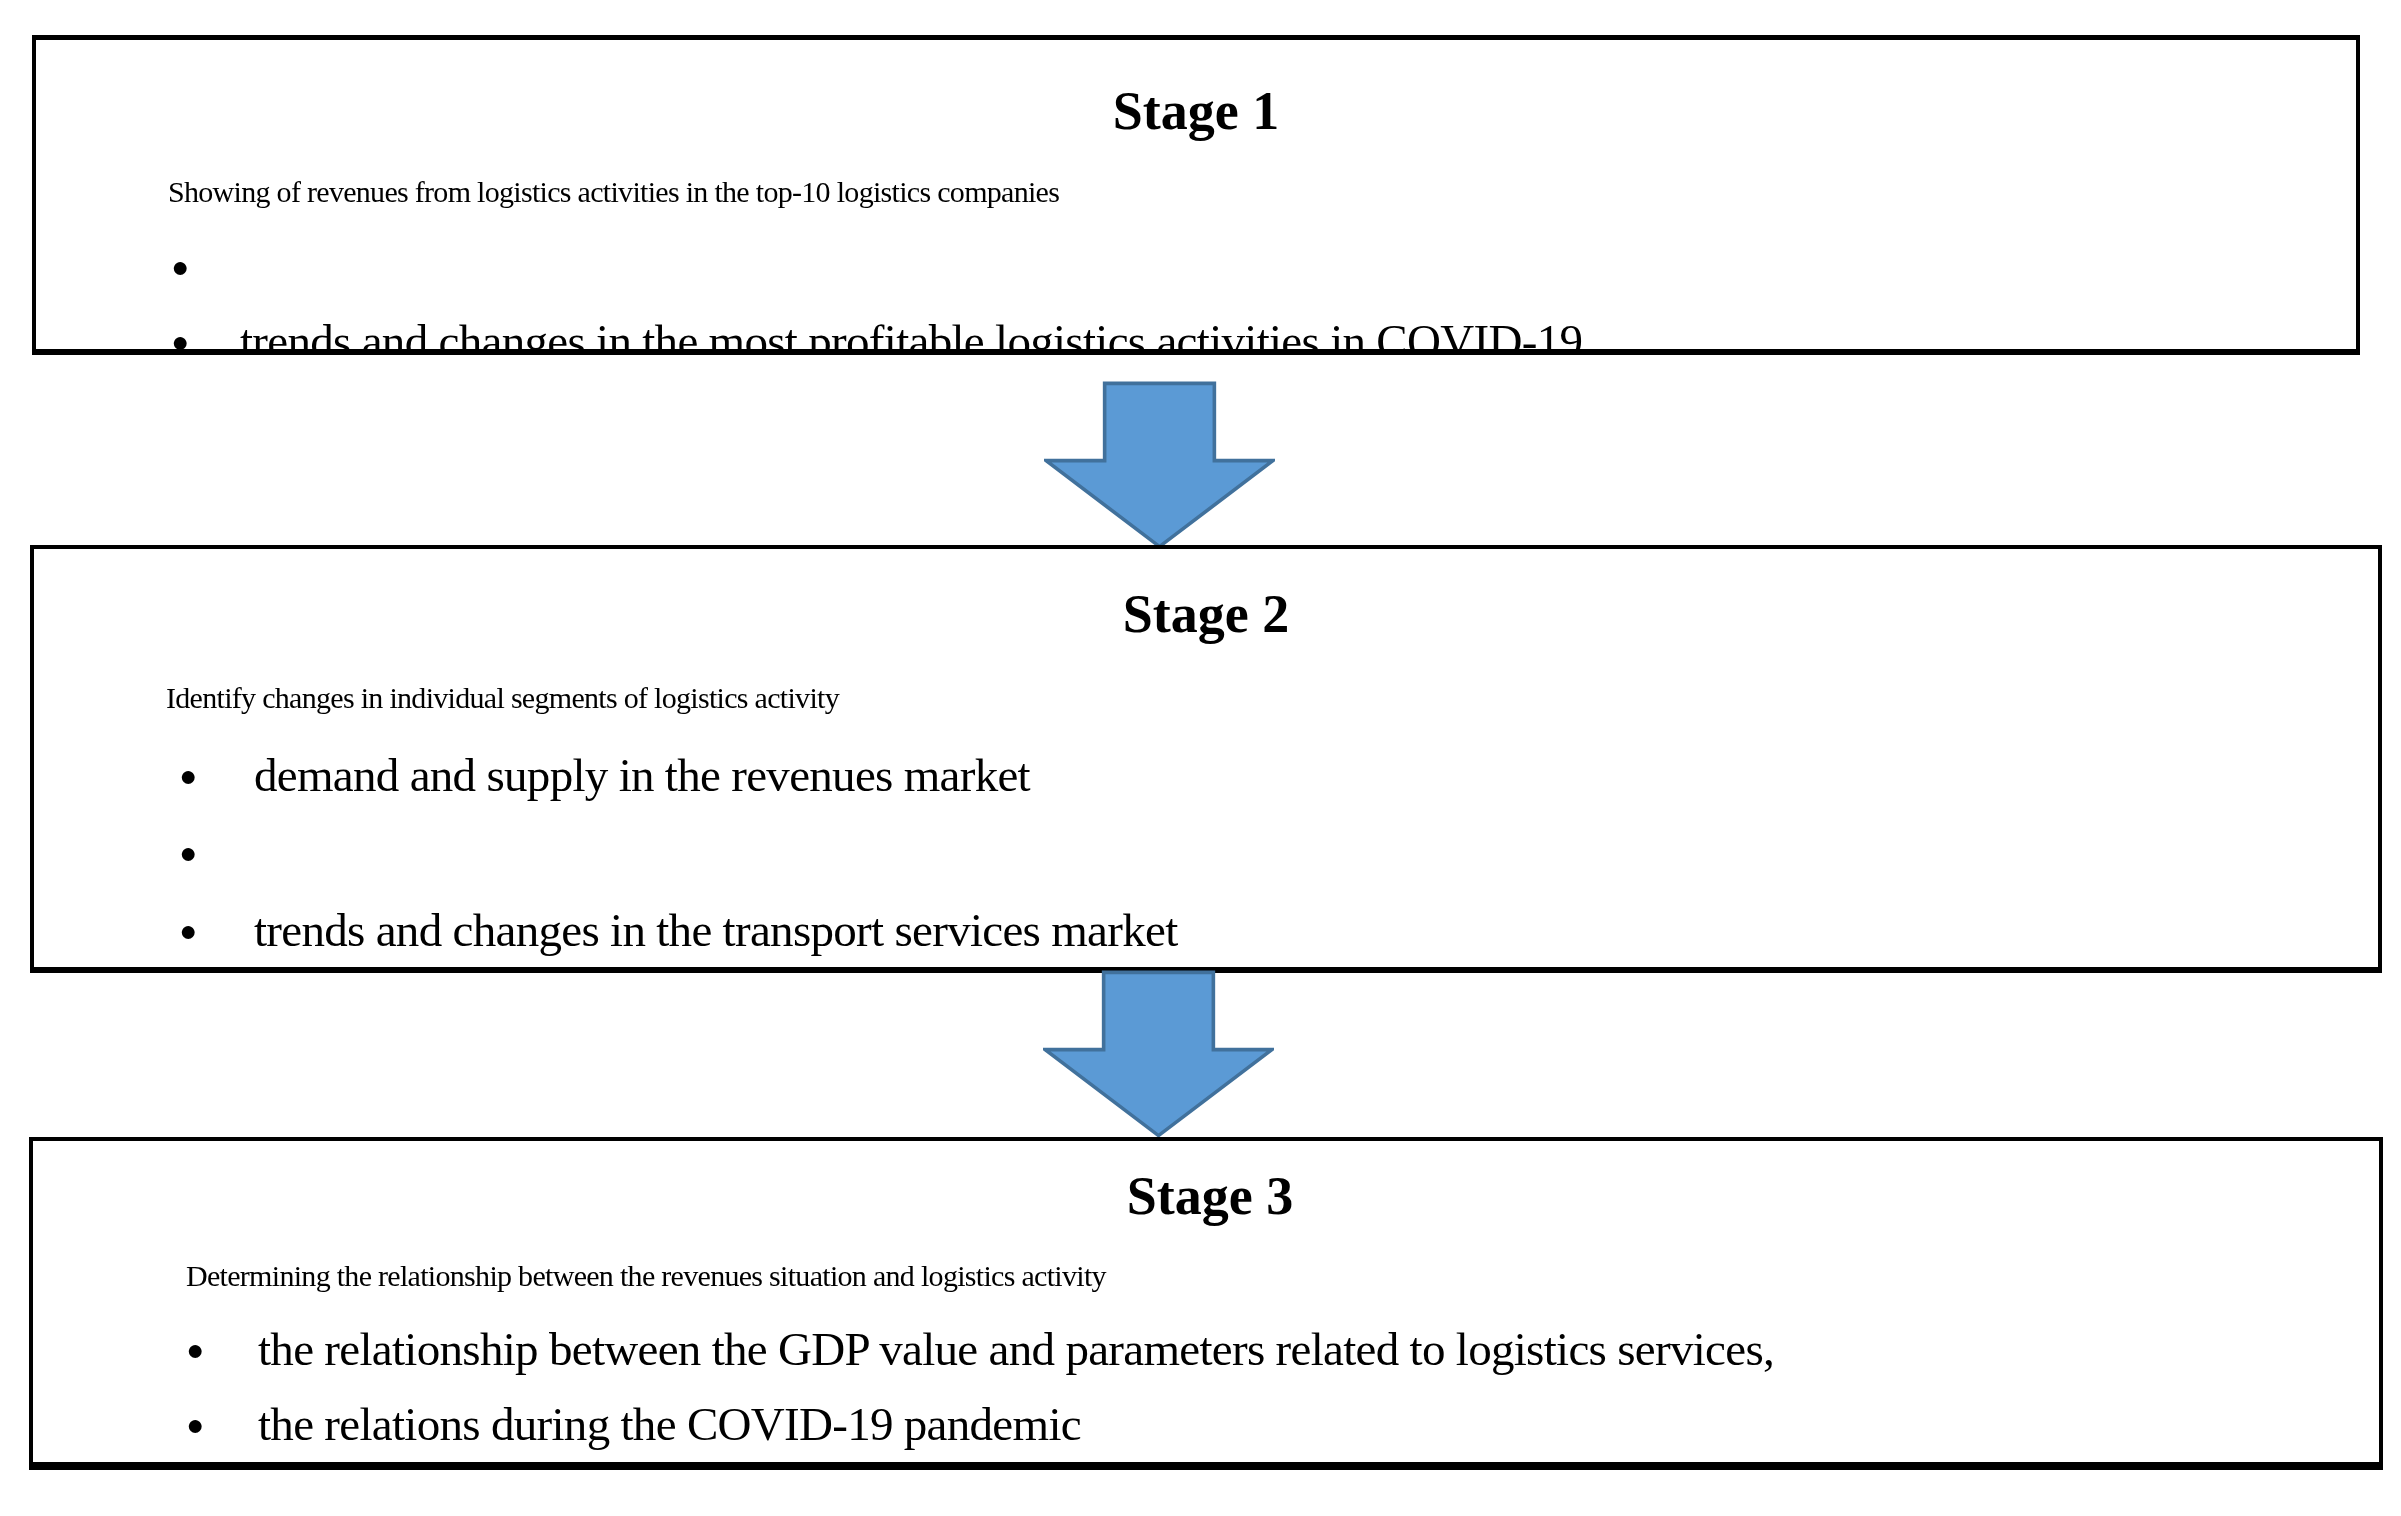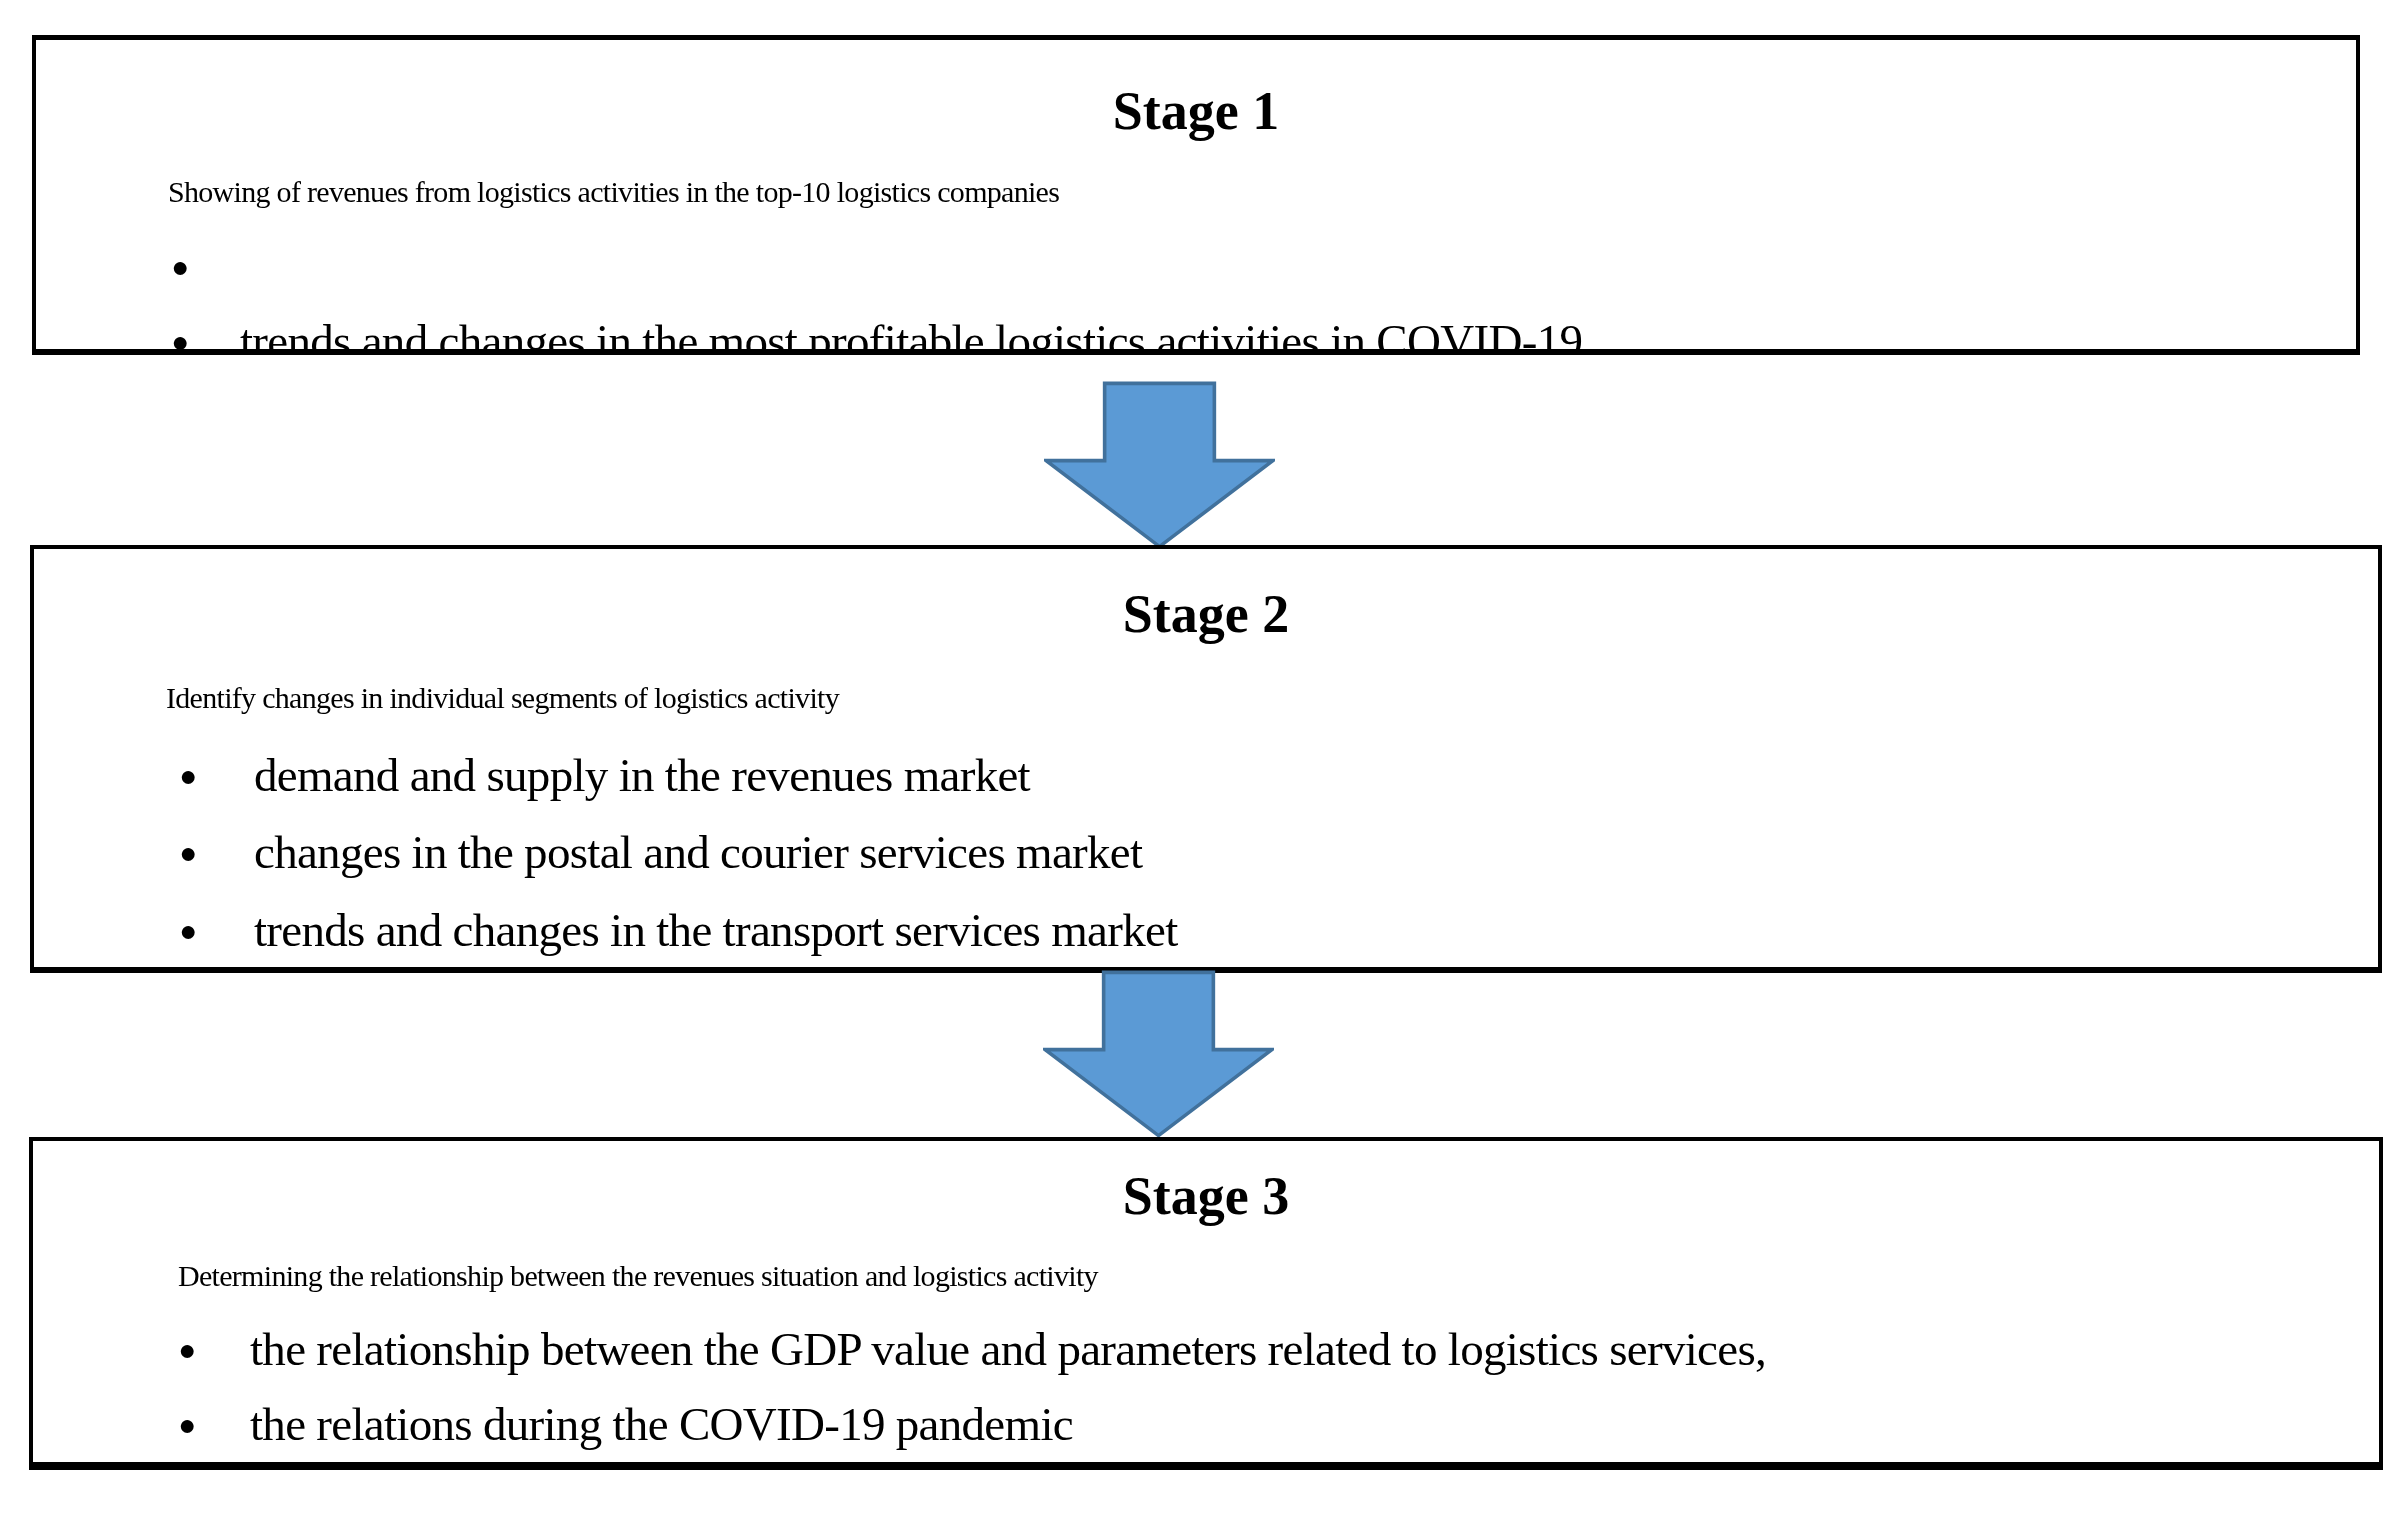--- a/index.html
+++ b/index.html
@@ -27,20 +27,21 @@
     left: 32px;  top: 35px;   width: 2328px; height: 320px;
     border-top-width: 5.8px; border-bottom-width: 6.5px;
   }
   #stage-box-2 {
     left: 30px;  top: 545px;  width: 2352px; height: 428px;
     border-bottom-width: 6.5px;
   }
   #stage-box-3 {
     left: 29px;  top: 1137px; width: 2354px; height: 333px;
     border-bottom-width: 8.7px;
+    padding-left: 8px;
   }
   .stage-title {
     font-weight: bold;
     font-size: 54px;
     line-height: 72px;
     text-align: center;
     letter-spacing: 0;
   }
   #stage-box-1 .stage-title { margin-top: 35px; }
   #stage-box-2 .stage-title { margin-top: 29px; }
@@ -121,21 +122,20 @@
   <div class="stage-box" id="stage-box-2">
     <div class="stage-title">Stage 2</div>
     <div class="stage-intro">Identify changes in individual segments of logistics activity</div>
     <ul class="bullet-list">
       <li class="bullet-item">
         <span class="bullet-dot">●</span>
         <span class="bullet-text">demand and supply in the revenues market</span>
       </li>
       <li class="bullet-item">
         <span class="bullet-dot">●</span>
-        <span class="bullet-text">changes in the postal and courier services market</span>
       </li>
       <li class="bullet-item">
         <span class="bullet-dot">●</span>
         <span class="bullet-text">trends and changes in the transport services market</span>
       </li>
     </ul>
   </div>
 
   <div class="down-arrow" id="down-arrow-2">
     <svg viewBox="0 0 320 232" xmlns="http://www.w3.org/2000/svg">

